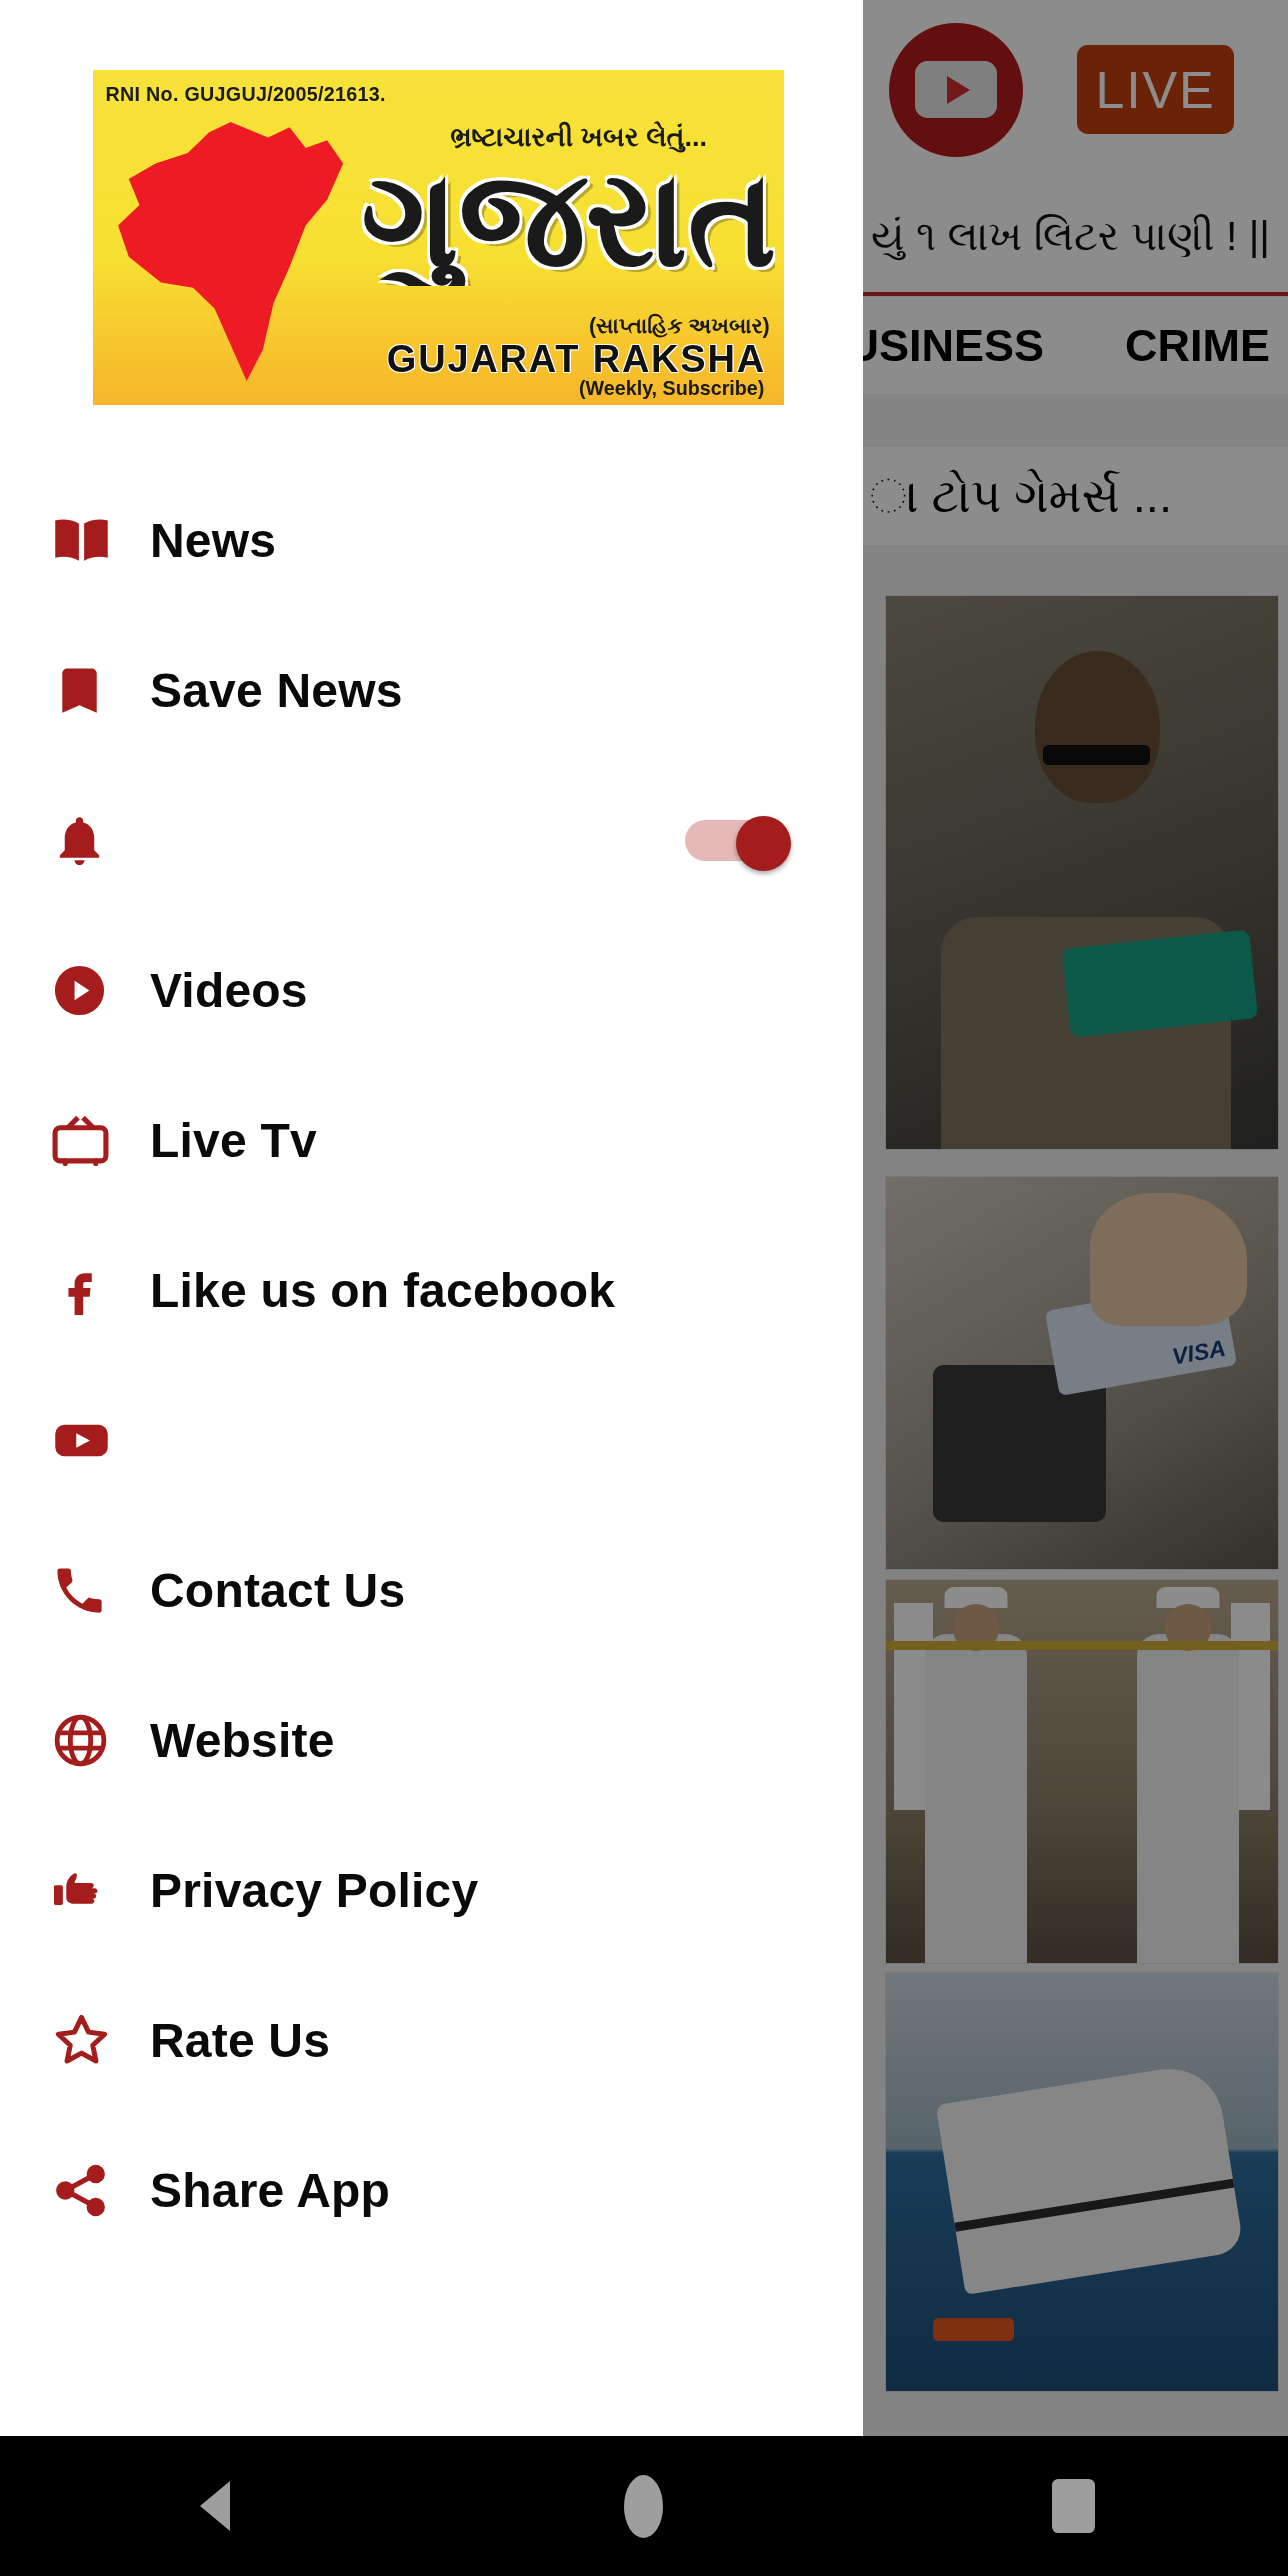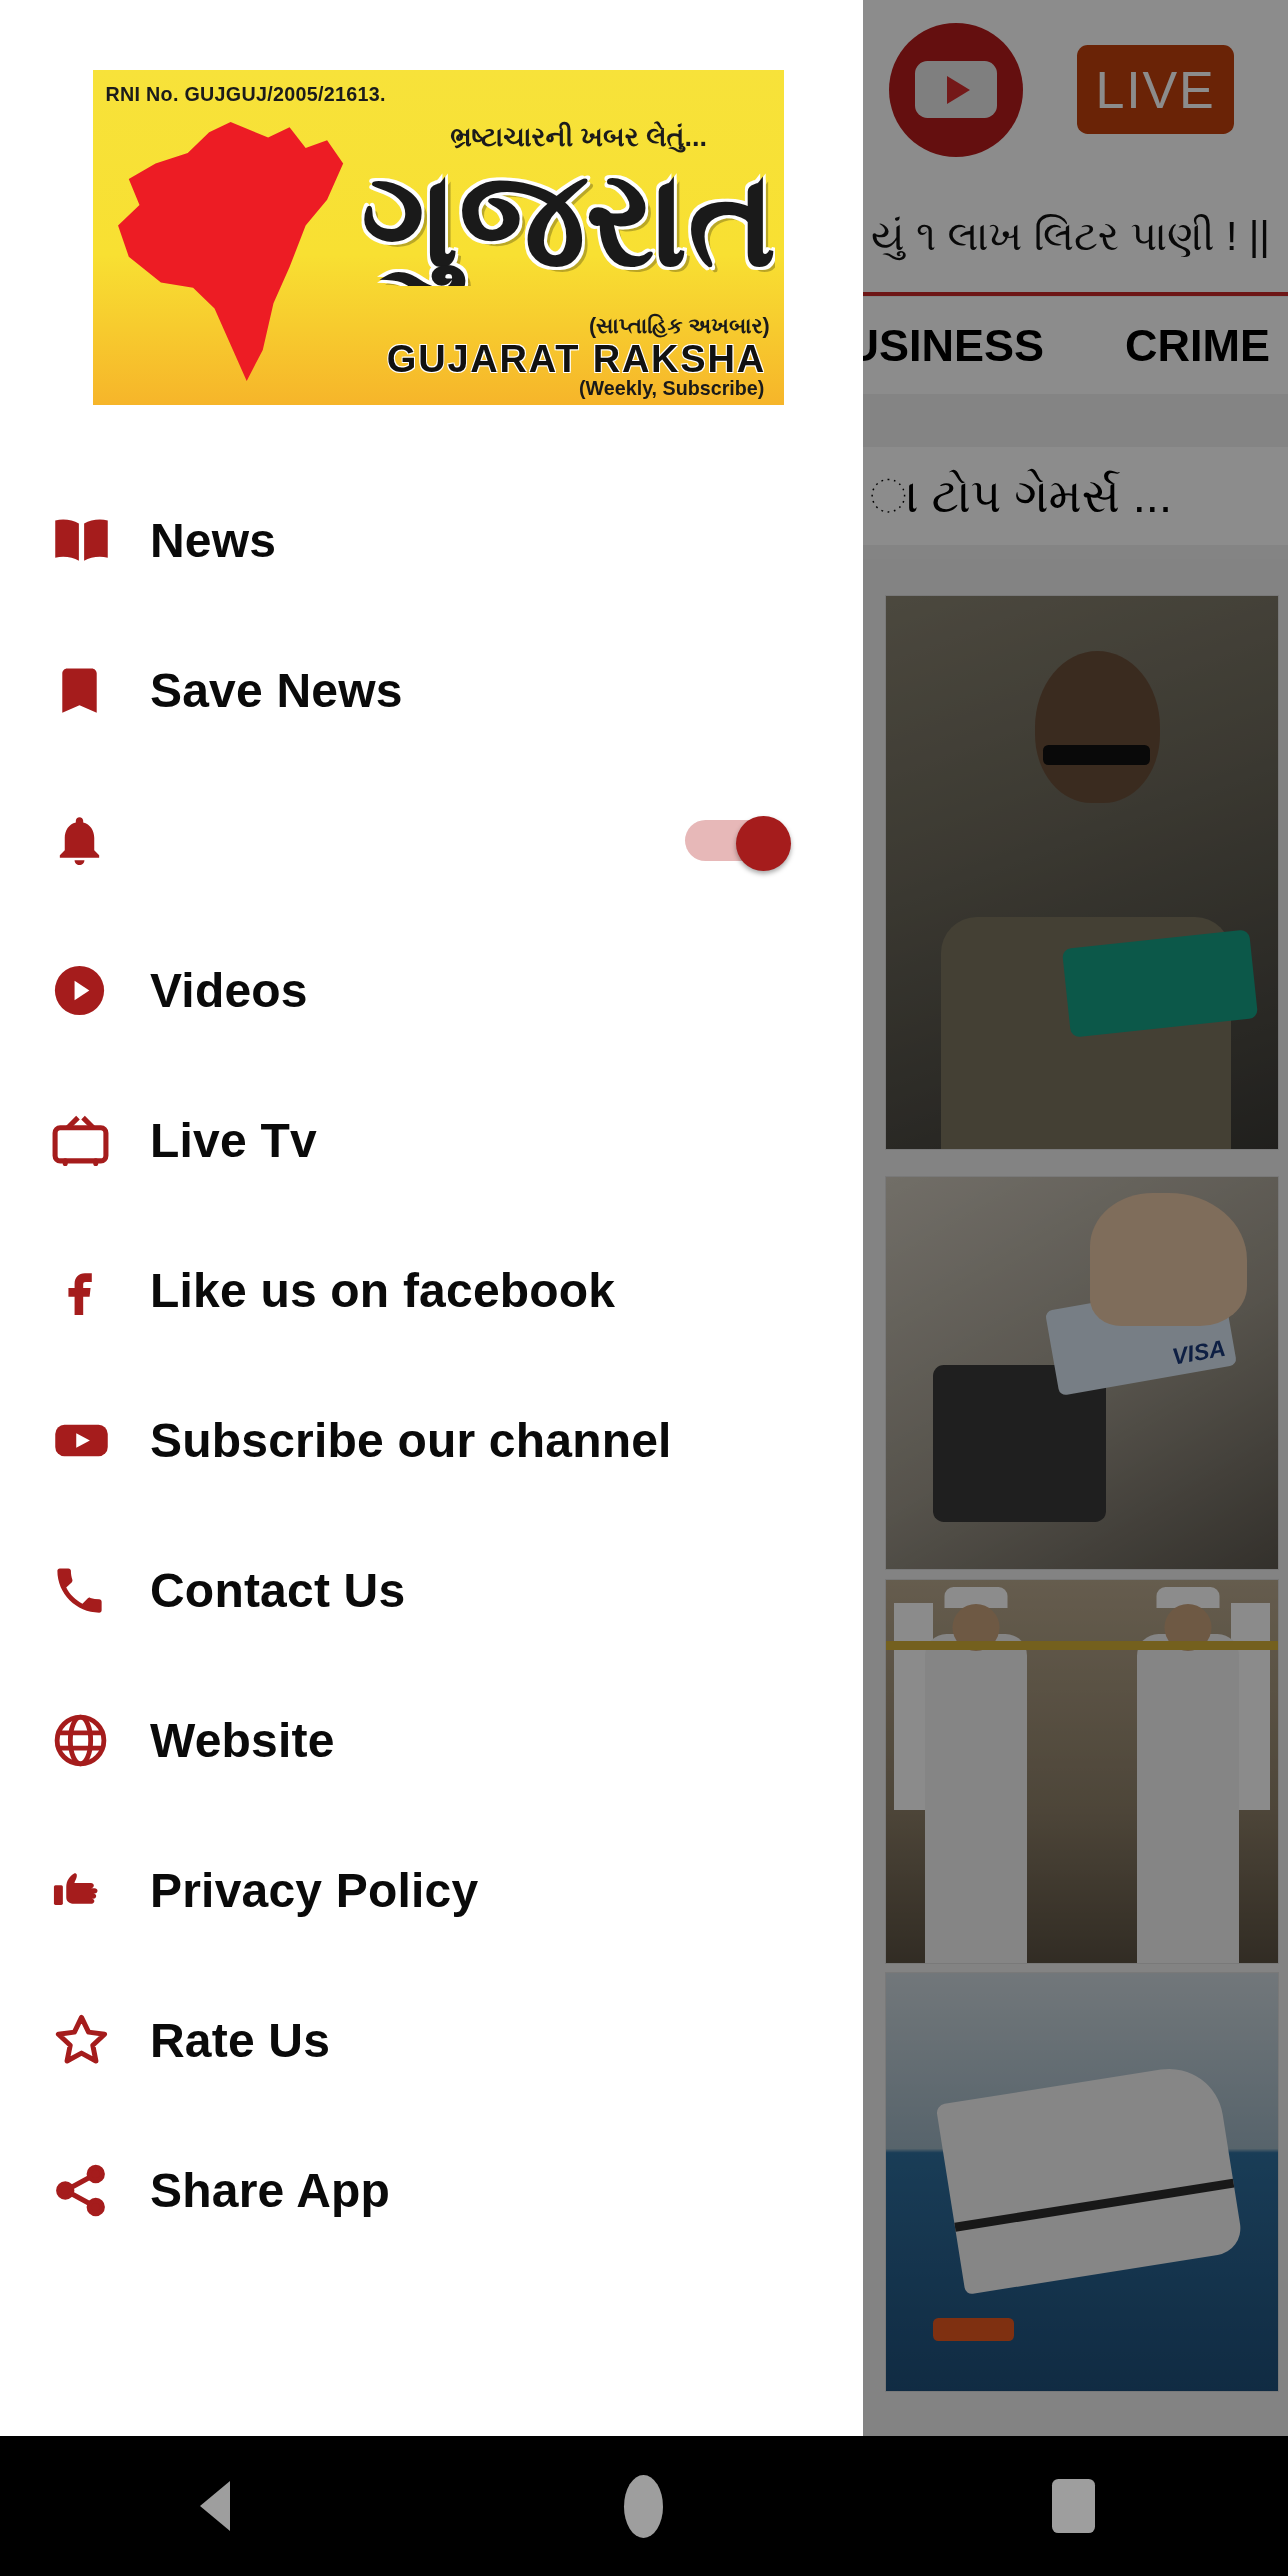--- a/index.html
+++ b/index.html
@@ -384,21 +384,20 @@
         <span class="mi-label">Like us on facebook</span>
       </div>
 
       <div class="menu-item">
         <span class="mi-icon">
           <svg width="63" height="63" viewBox="0 0 24 24" fill="currentColor">
             <rect x="2" y="6" width="20" height="12" rx="3.5"></rect>
             <path d="M10 9.2l5.2 2.8L10 14.8z" fill="#fff"></path>
           </svg>
         </span>
-        <span class="mi-label">Subscribe our channel</span>
       </div>
 
       <div class="menu-item">
         <span class="mi-icon">
           <svg width="59" height="59" viewBox="0 0 24 24" fill="currentColor">
             <path d="M6.6 10.8c1.4 2.8 3.8 5.1 6.6 6.6l2.2-2.2c.3-.3.7-.4 1-.2 1.2.4 2.4.6 3.6.6.6 0 1 .4 1 1V20c0 .6-.4 1-1 1C10.7 21 3 13.3 3 4c0-.6.4-1 1-1h3.5c.6 0 1 .4 1 1 0 1.3.2 2.5.6 3.6.1.3 0 .7-.2 1l-2.3 2.2z"></path>
           </svg>
         </span>
         <span class="mi-label">Contact Us</span>
       </div>

